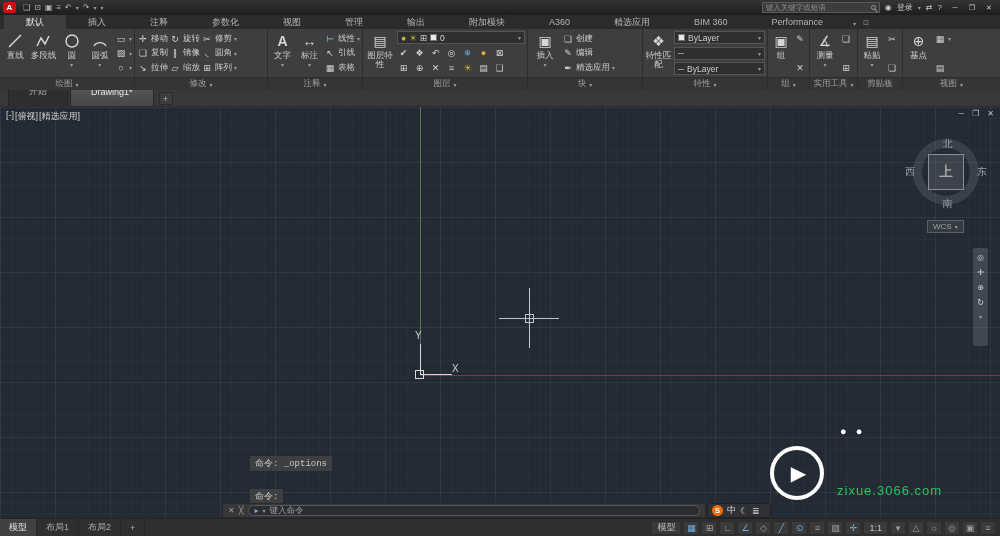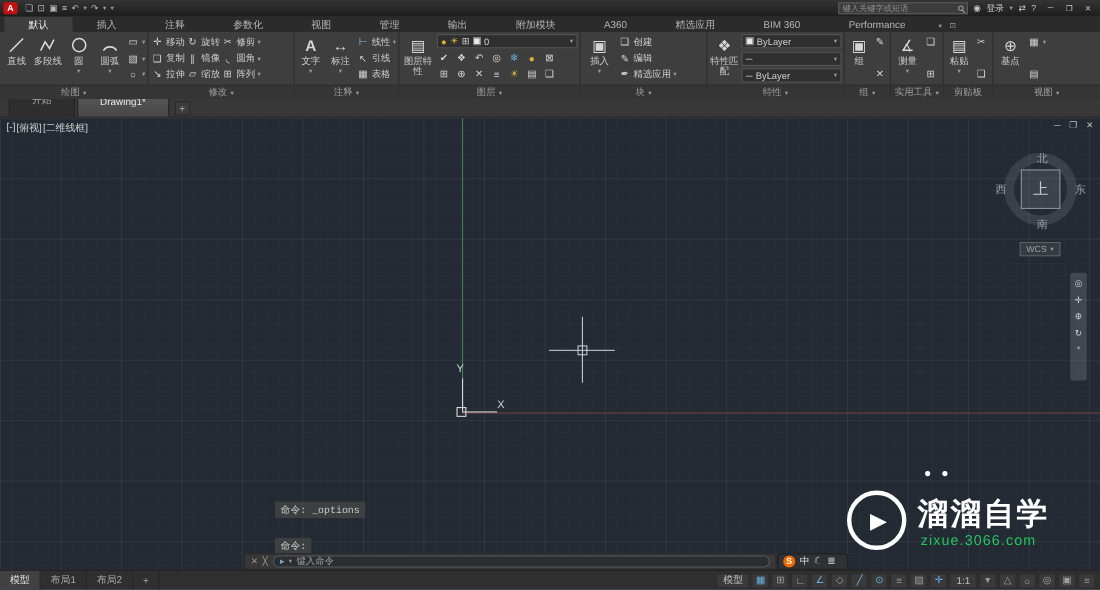--- a/index.html
+++ b/index.html
@@ -492,21 +492,21 @@
     <div class="ftab-add">
         <span>+</span>
       </div>
   </div>
 
   <div class="canvas"></div>
 
   <div class="vp-label">
     <span>[-]</span>
     <span>[俯视]</span>
-    <span>[二维线框]</span>
+    <span>[精选应用]</span>
   </div>
 
   <div class="vp-winbtns">
     <span>─</span>
     <span>❐</span>
     <span>✕</span>
   </div>
 
   <div class="axis-y"></div>
   <div class="axis-x"></div>
@@ -537,21 +537,20 @@
     <span>✛</span>
     <span>⊕</span>
     <span>↻</span>
     <span class="caret">▾</span>
   </div>
 
   <div class="wm-dots">● ●</div>
   <div class="wm-logo">
     <span class="play">▶</span>
   </div>
-  <div class="wm-title">溜溜自学</div>
   <div class="wm-url">zixue.3066.com</div>
 
   <div class="cmdfloat" style="left:250px;top:456px">命令: _options</div>
   <div class="cmdfloat" style="left:250px;top:489px">命令:</div>
 
   <div class="cmddock">
     <span class="dockbtn">✕</span>
     <span class="dockbtn">╳</span>
     <div class="cmdinput">
       <span class="prompt">▸</span>

